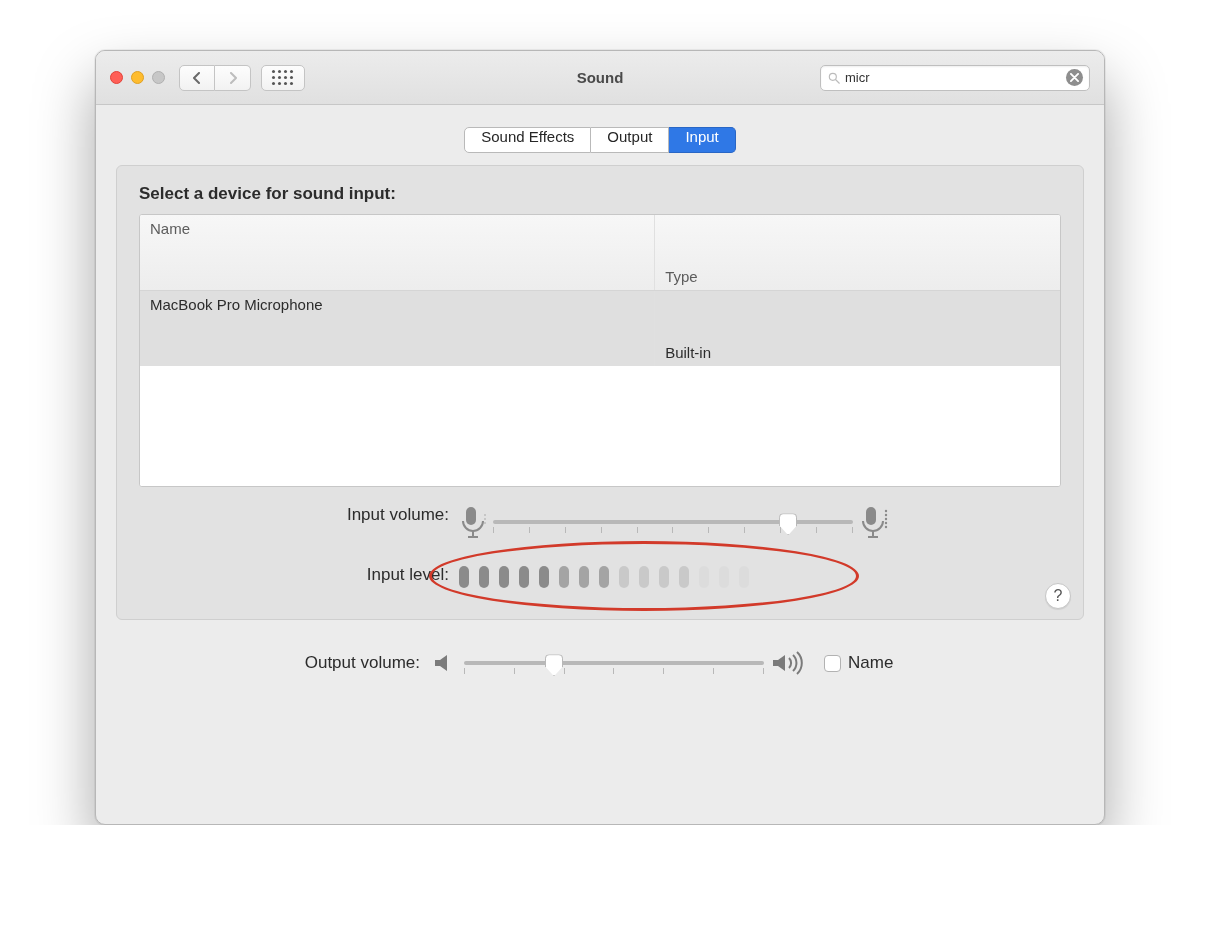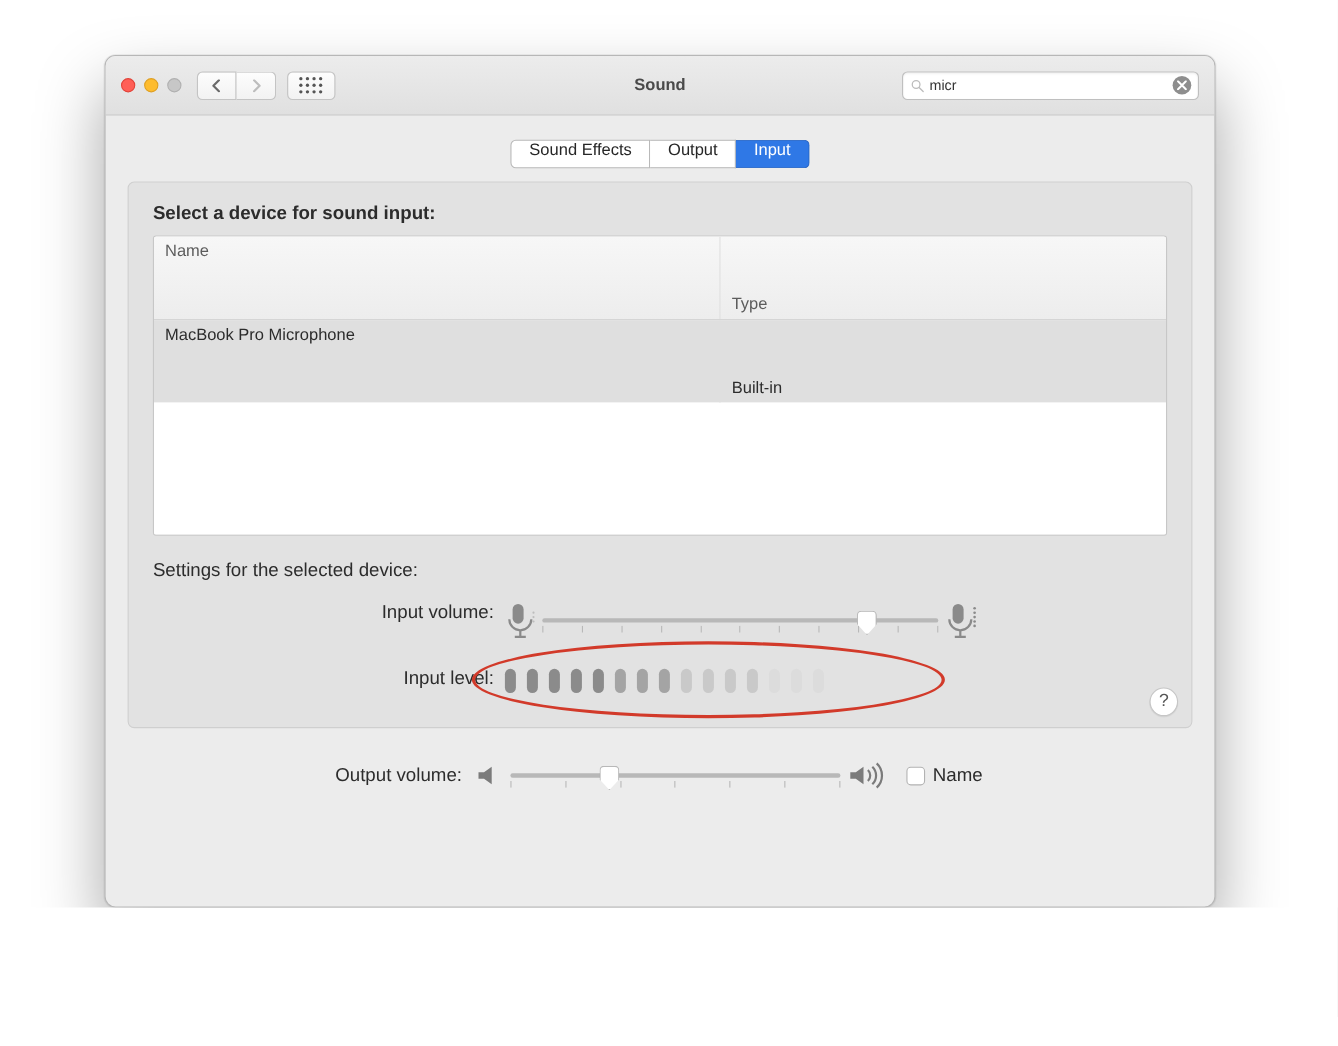--- a/index.html
+++ b/index.html
@@ -199,21 +199,20 @@
             <div class="dt-col name">Name</div>
             <div class="dt-col type">Type</div>
           </div>
           <div class="dt-row">
             <div class="dt-col name">MacBook Pro Microphone</div>
             <div class="dt-col type">Built-in</div>
           </div>
           <div class="dt-empty"></div>
         </div>
 
-        <div class="subhead">Settings for the selected device:</div>
 
         <div class="row">
           <div class="lbl">Input volume:</div>
           <div class="ctl">
             <svg width="28" height="34" viewBox="0 0 28 34">
               <rect x="7" y="2" width="10" height="18" rx="5" class="mic-ico"></rect>
               <path d="M4 16a10 10 0 0 0 20 0" stroke="#8a8a8a" stroke-width="2" fill="none"></path>
               <line x1="14" y1="26" x2="14" y2="32" stroke="#8a8a8a" stroke-width="2"></line>
               <line x1="9" y1="32" x2="19" y2="32" stroke="#8a8a8a" stroke-width="2"></line>
               <circle cx="26" cy="10" r="1" fill="#bdbdbd"></circle>

